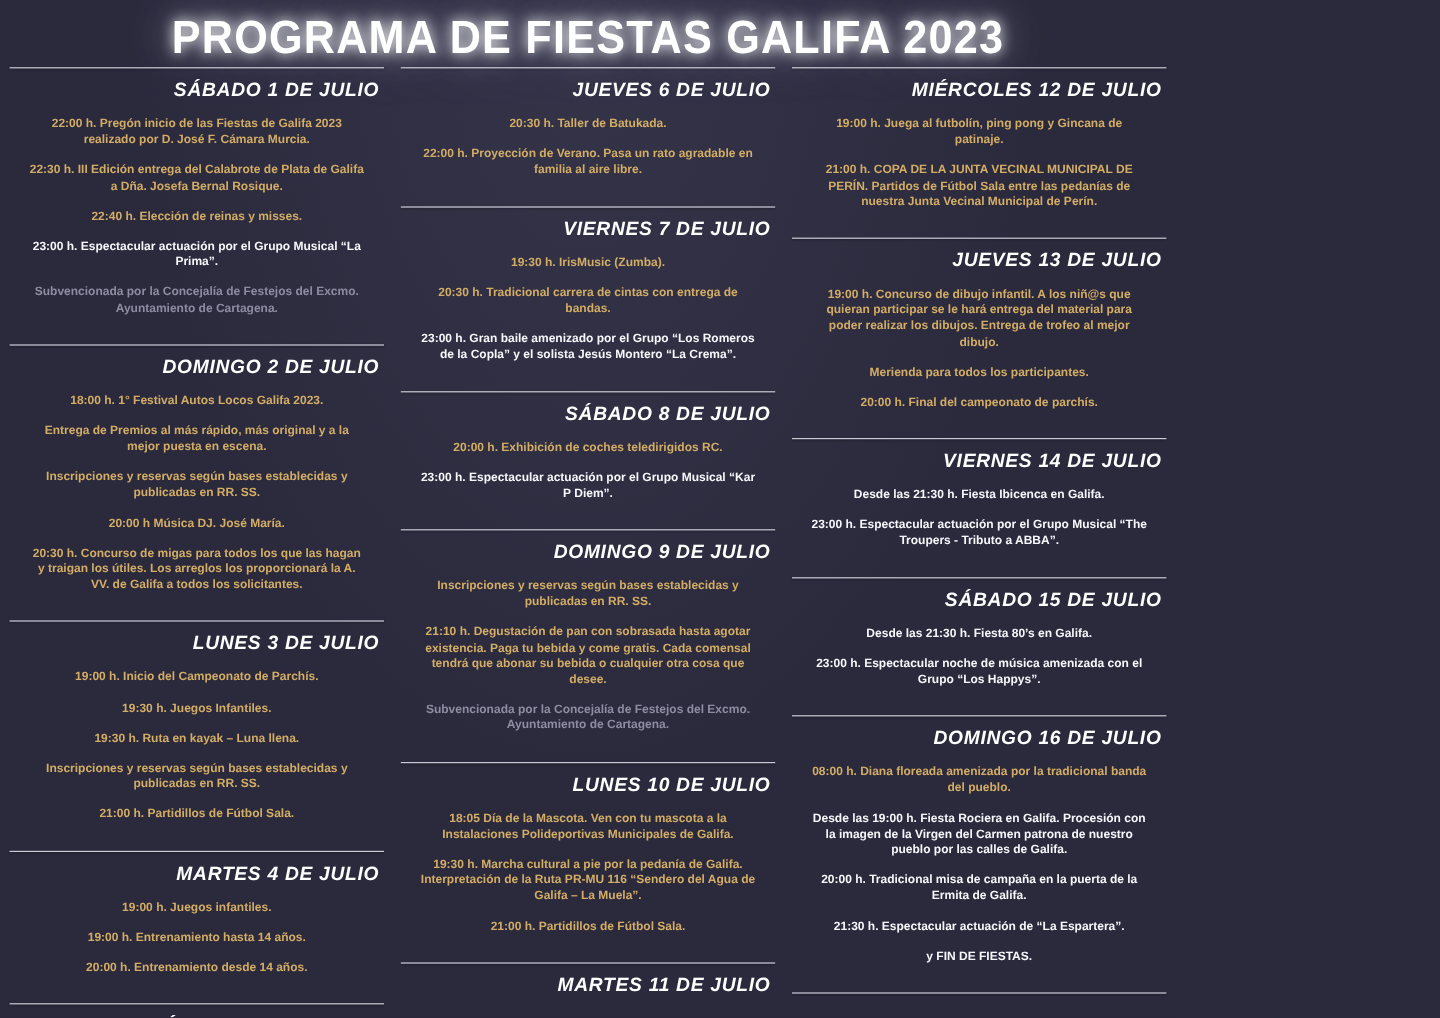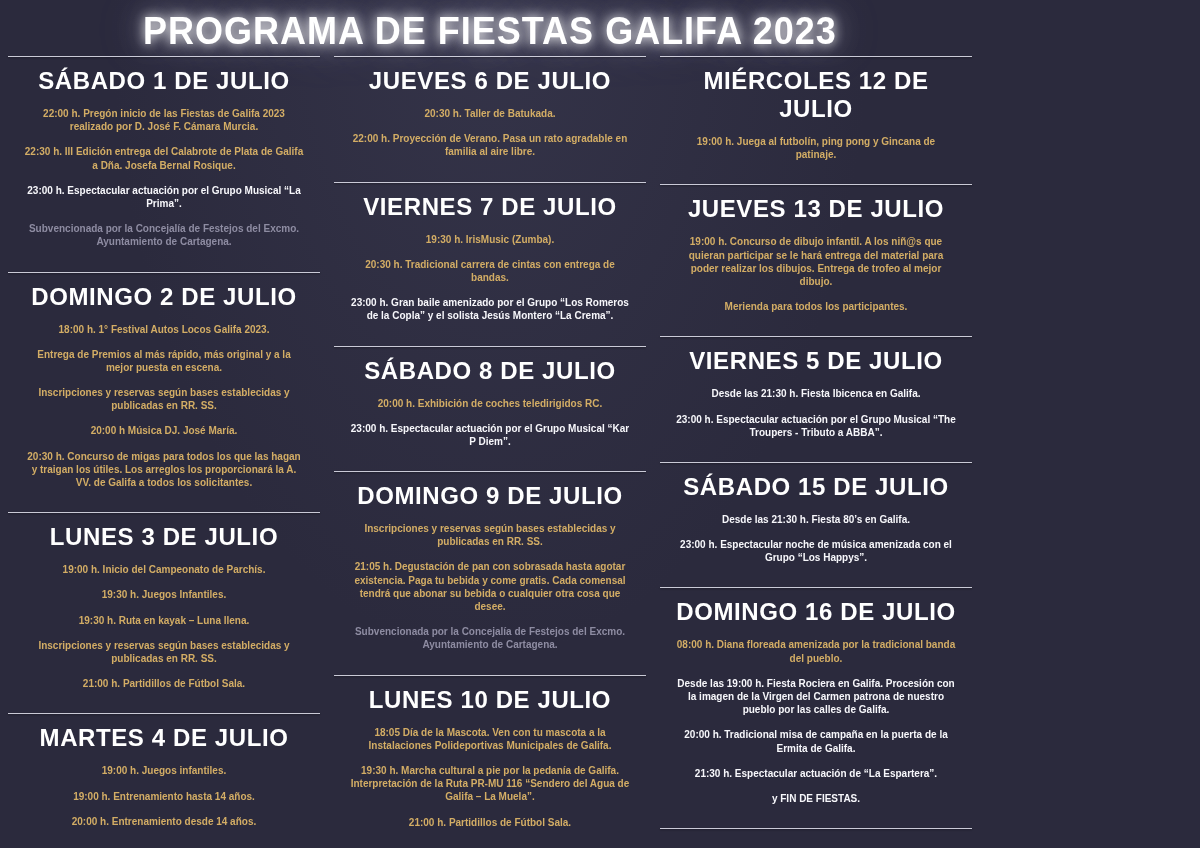--- a/index.html
+++ b/index.html
@@ -45,25 +45,26 @@
   .divider {
     border: none;
     border-top: 1.6px solid var(--divider, #e6e6f2);
     margin: 2px 0 0;
     opacity: .85;
     box-shadow: 0 1px 2px rgba(0,0,0,.45);
   }
   .section { padding: 4px 4px 9px; }
   .day {
     margin: 6px 0 9px;
-    text-align: center;
-    font-size: 24px;
+    text-align: right;
+    font-size: 16px;
     font-weight: 800;
     letter-spacing: .6px;
     color: #ffffff;
+    font-style: italic;
   }
   .event {
     margin: 12px;
     text-align: center;
     font-size: 10px;
     font-weight: 700;
     line-height: 1.32;
     color: var(--gold, #d3ad65);
   }
   .event.white { color: var(--white, #f7f7fb); }
@@ -75,20 +76,21 @@
 
 <div class="poster">
   <h1 class="title">PROGRAMA DE FIESTAS GALIFA 2023</h1>
   <div class="columns">
     <div class="col">
         <hr class="divider">
         <div class="section">
           <h2 class="day">SÁBADO 1 DE JULIO</h2>
           <p class="event gold">22:00 h. Pregón inicio de las Fiestas de Galifa 2023 realizado por D. José F. Cámara Murcia.</p>
           <p class="event gold">22:30 h. III Edición entrega del Calabrote de Plata de Galifa a Dña. Josefa Bernal Rosique.</p>
+          <p class="event gold">22:40 h. Elección de reinas y misses.</p>
           <p class="event white">23:00 h. Espectacular actuación por el Grupo Musical “La Prima”.</p>
           <p class="event gray">Subvencionada por la Concejalía de Festejos del Excmo. Ayuntamiento de Cartagena.</p>
         </div>
         <hr class="divider">
         <div class="section">
           <h2 class="day">DOMINGO 2 DE JULIO</h2>
           <p class="event gold">18:00 h. 1° Festival Autos Locos Galifa 2023.</p>
           <p class="event gold">Entrega de Premios al más rápido, más original y a la mejor puesta en escena.</p>
           <p class="event gold">Inscripciones y reservas según bases establecidas y publicadas en RR. SS.</p>
           <p class="event gold">20:00 h Música DJ. José María.</p>
@@ -132,50 +134,52 @@
         <hr class="divider">
         <div class="section">
           <h2 class="day">SÁBADO 8 DE JULIO</h2>
           <p class="event gold">20:00 h. Exhibición de coches teledirigidos RC.</p>
           <p class="event white">23:00 h. Espectacular actuación por el Grupo Musical “Kar P Diem”.</p>
         </div>
         <hr class="divider">
         <div class="section">
           <h2 class="day">DOMINGO 9 DE JULIO</h2>
           <p class="event gold">Inscripciones y reservas según bases establecidas y publicadas en RR. SS.</p>
-          <p class="event gold">21:05 h. Degustación de pan con sobrasada hasta agotar existencia. Paga tu bebida y come gratis. Cada comensal tendrá que abonar su bebida o cualquier otra cosa que desee.</p>
+          <p class="event gold">21:10 h. Degustación de pan con sobrasada hasta agotar existencia. Paga tu bebida y come gratis. Cada comensal tendrá que abonar su bebida o cualquier otra cosa que desee.</p>
           <p class="event gray">Subvencionada por la Concejalía de Festejos del Excmo. Ayuntamiento de Cartagena.</p>
         </div>
         <hr class="divider">
         <div class="section">
           <h2 class="day">LUNES 10 DE JULIO</h2>
           <p class="event gold">18:05 Día de la Mascota. Ven con tu mascota a la Instalaciones Polideportivas Municipales de Galifa.</p>
           <p class="event gold">19:30 h. Marcha cultural a pie por la pedanía de Galifa. Interpretación de la Ruta PR-MU 116 “Sendero del Agua de Galifa – La Muela”.</p>
           <p class="event gold">21:00 h. Partidillos de Fútbol Sala.</p>
         </div>
         <hr class="divider">
         <div class="section">
           <h2 class="day">MARTES 11 DE JULIO</h2>
         </div>
       </div>
     <div class="col">
         <hr class="divider">
         <div class="section">
           <h2 class="day">MIÉRCOLES 12 DE JULIO</h2>
           <p class="event gold">19:00 h. Juega al futbolín, ping pong y Gincana de patinaje.</p>
+          <p class="event gold">21:00 h. COPA DE LA JUNTA VECINAL MUNICIPAL DE PERÍN. Partidos de Fútbol Sala entre las pedanías de nuestra Junta Vecinal Municipal de Perín.</p>
         </div>
         <hr class="divider">
         <div class="section">
           <h2 class="day">JUEVES 13 DE JULIO</h2>
           <p class="event gold">19:00 h. Concurso de dibujo infantil. A los niñ@s que quieran participar se le hará entrega del material para poder realizar los dibujos. Entrega de trofeo al mejor dibujo.</p>
           <p class="event gold">Merienda para todos los participantes.</p>
-        </div>
-        <hr class="divider">
-        <div class="section">
-          <h2 class="day">VIERNES 5 DE JULIO</h2>
+          <p class="event gold">20:00 h. Final del campeonato de parchís.</p>
+        </div>
+        <hr class="divider">
+        <div class="section">
+          <h2 class="day">VIERNES 14 DE JULIO</h2>
           <p class="event white">Desde las 21:30 h. Fiesta Ibicenca en Galifa.</p>
           <p class="event white">23:00 h. Espectacular actuación por el Grupo Musical “The Troupers - Tributo a ABBA”.</p>
         </div>
         <hr class="divider">
         <div class="section">
           <h2 class="day">SÁBADO 15 DE JULIO</h2>
           <p class="event white">Desde las 21:30 h. Fiesta 80’s en Galifa.</p>
           <p class="event white">23:00 h. Espectacular noche de música amenizada con el Grupo “Los Happys”.</p>
         </div>
         <hr class="divider">

